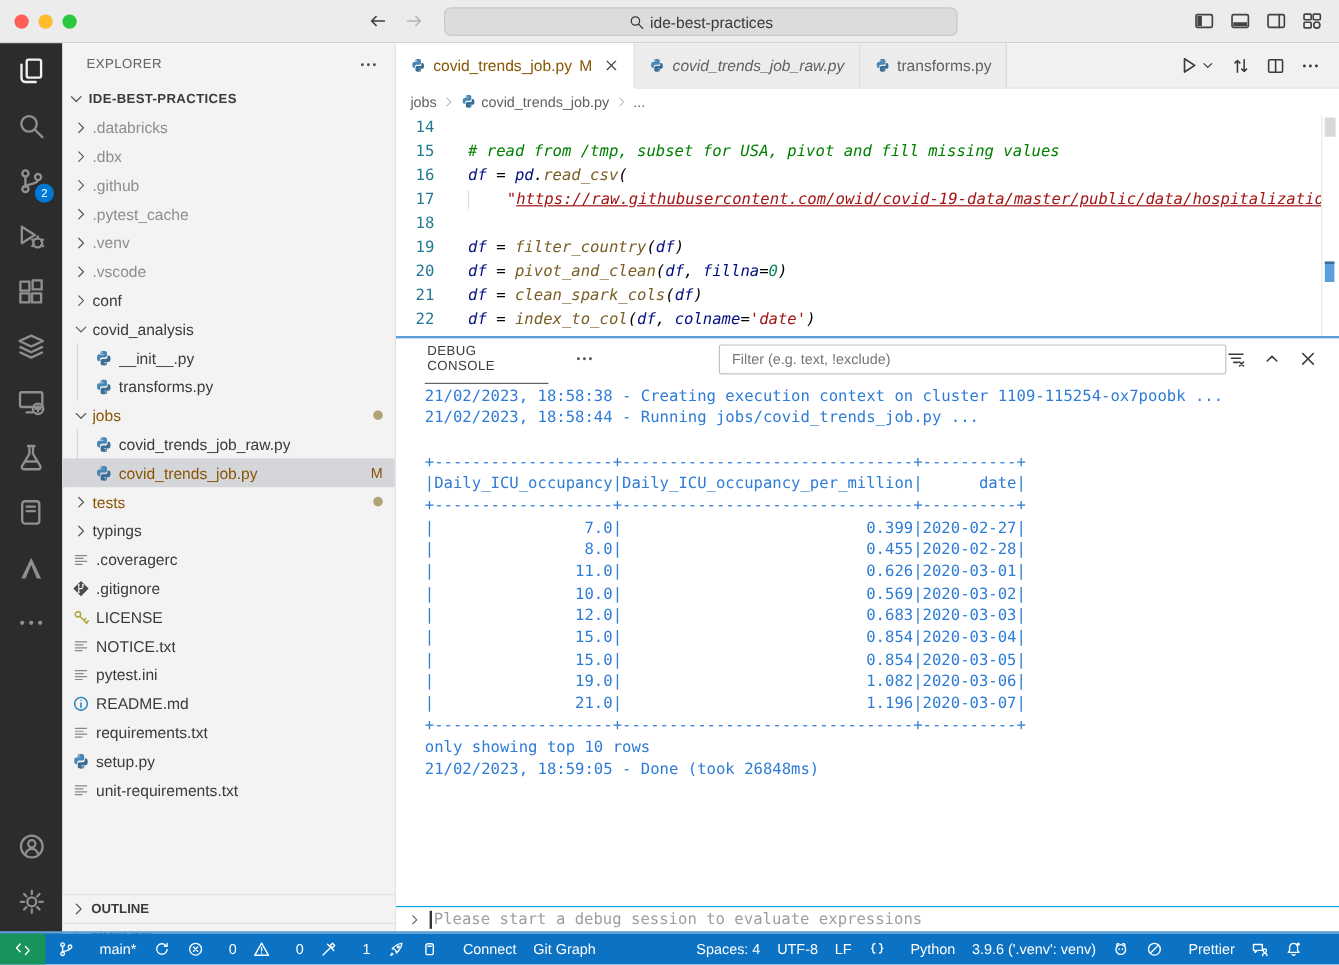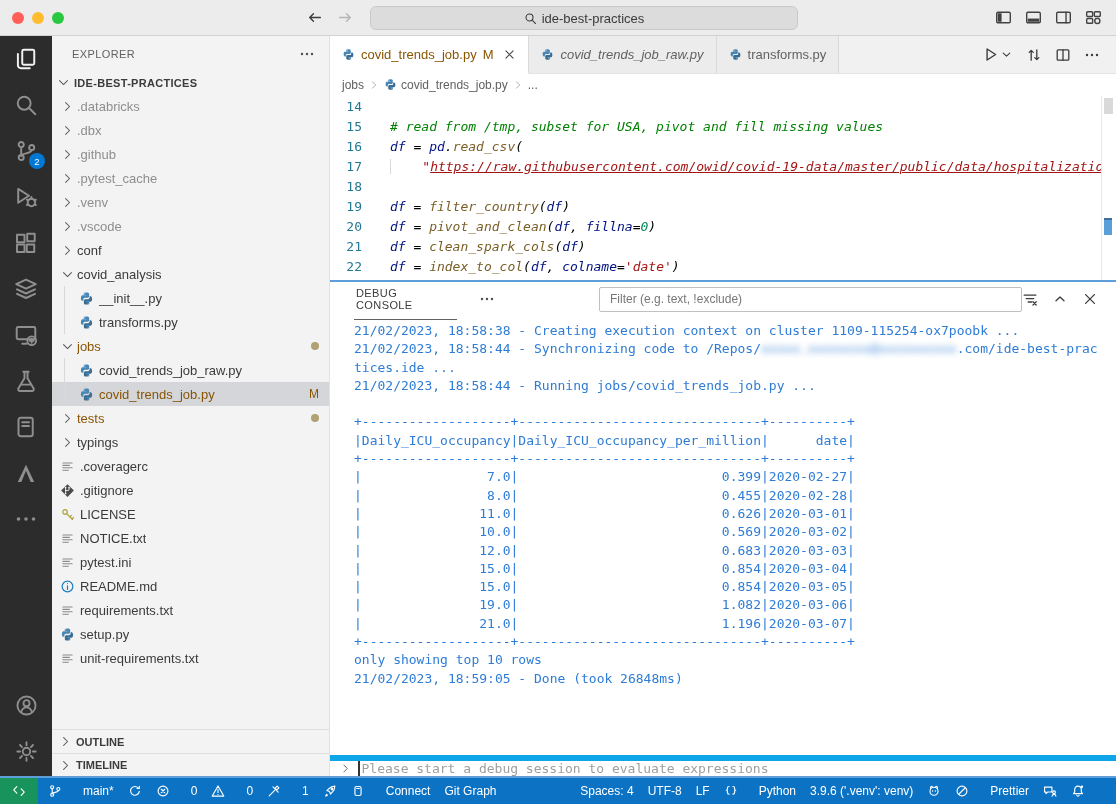--- a/index.html
+++ b/index.html
@@ -19,21 +19,21 @@
   .tb-right{position:absolute;right:14px;display:flex;gap:13px;color:#424242;}
 
   
   .activitybar{position:absolute;left:0;top:36px;bottom:26px;width:52px;background:#2c2c2c;display:flex;flex-direction:column;align-items:center;}
   .ab-item{position:relative;width:52px;height:46px;display:flex;align-items:center;justify-content:center;color:#8f8f8f;cursor:pointer;}
   .ab-item.active{color:#f2f2f2;}
   .ab-bottom{margin-top:auto;display:flex;flex-direction:column;align-items:center;padding-bottom:4px;}
   .ab-badge{position:absolute;right:7px;bottom:5px;min-width:16px;height:16px;border-radius:9px;background:#0078d4;color:#fff;font-size:9.5px;display:flex;align-items:center;justify-content:center;padding:0 3px;}
 
   
-  .sidebar{position:absolute;left:52px;top:36px;bottom:28px;width:278px;background:#f3f3f3;border-right:1px solid #e2e2e2;overflow:hidden;}
+  .sidebar{position:absolute;left:52px;top:36px;bottom:12px;width:278px;background:#f3f3f3;border-right:1px solid #e2e2e2;overflow:hidden;}
   .sb-header{height:35px;display:flex;align-items:center;padding:0 14px 0 20px;color:#616161;font-size:11px;letter-spacing:.4px;}
   .sb-header .dots{margin-left:auto;color:#4e4e4e;}
   .sb-root{height:23px;display:flex;align-items:center;gap:3px;padding-left:4px;font-size:11px;font-weight:700;color:#3b3b3b;letter-spacing:.3px;cursor:pointer;}
   .tree{position:relative;}
   .trow{height:24px;display:flex;align-items:center;padding:0 10px 0 8px;font-size:13px;color:#3b3b3b;cursor:pointer;position:relative;}
   .trow .twisty{width:15px;height:15px;color:#5a5a5a;flex:none;margin-right:2px;}
   .trow .ficon{width:15px;height:15px;margin-right:5px;flex:none;}
   .trow.d1{padding-left:27px;}
   .trow.d1::before{content:"";position:absolute;left:12px;top:0;bottom:0;width:1px;background:#d8d8d8;}
   .trow.sel{background:#d4d6da;}
@@ -75,21 +75,21 @@
   .panel-header{height:34px;display:flex;align-items:center;padding-left:24px;}
   .panel-title{font-size:11px;letter-spacing:.4px;color:#3b3b3b;border-bottom:1px solid #616161;padding:9px 2px 8px 2px;cursor:pointer;}
   .panel-dots{margin-left:22px;color:#4e4e4e;}
   .filter-box{margin-left:104px;width:432px;height:25px;border:1px solid #c0c0c0;border-radius:2px;background:#fff;display:flex;align-items:center;padding-left:8px;}
   .filter-box input{border:none;outline:none;width:100%;font-size:12px;color:#333;background:transparent;font-family:"Liberation Sans",sans-serif;}
   .filter-box input::placeholder{color:#767676;}
   .panel-icons{margin-left:auto;display:flex;gap:14px;padding-right:18px;color:#3b3b3b;}
   .console{padding:6px 16px 0 24px;font-family:"DejaVu Sans Mono",monospace;font-size:13px;line-height:18.3px;color:#2e7cd6;}
   .cline{white-space:pre-wrap;word-break:break-all;min-height:18.3px;}
   .blur{filter:blur(3px);opacity:.85;}
-  .repl{position:absolute;left:0;right:0;bottom:0;height:21px;border-top:6px solid #0ea5e9;display:flex;align-items:center;gap:2px;padding-left:9px;background:#fff;}
+  .repl{position:absolute;left:0;right:0;bottom:0;height:21px;border-top:1px solid #0ea5e9;display:flex;align-items:center;gap:2px;padding-left:9px;background:#fff;}
   .repl .chev{color:#555;}
   .repl .cursor{width:1.5px;height:15px;background:#333;margin-left:4px;}
   .repl .ph{font-family:"DejaVu Sans Mono",monospace;font-size:13px;color:#9e9e9e;white-space:pre;}
 
   .sash{position:absolute;left:0;right:0;bottom:26px;height:2px;background:#5f9fd9;}
 
   
   .statusbar{position:absolute;left:0;right:0;bottom:0;height:26px;background:#0c72c4;color:#fff;display:flex;align-items:center;font-size:12px;}
   .sb-left,.sb-right{display:flex;align-items:center;height:100%;}
   .sb-right{margin-left:auto;padding-right:24px;}
@@ -662,21 +662,20 @@
           </span>
         <span class="ic" style="width:16px;height:16px" id="ic-pnlclose">
             <svg viewBox="0 0 16 16" fill="none" stroke="currentColor" stroke-width="1.3" stroke-linecap="round" stroke-linejoin="round">
               <path d="M3.6 3.6l8.8 8.8M12.4 3.6l-8.8 8.8"></path>
             </svg>
           </span>
       </div>
     </div>
     <div class="console" id="console">
         <div class="cline"><span>21/02/2023, 18:58:38 - Creating execution context on cluster 1109-115254-ox7poobk ...</span></div>
-        <div class="cline"><span>21/02/2023, 18:58:44 - Synchronizing code to /Repos/</span><span class="blur">xxxxx.xxxxxxxx@xxxxxxxxxx</span><span>.com/ide-best-practices.ide ...</span></div>
         <div class="cline"><span>21/02/2023, 18:58:44 - Running jobs/covid_trends_job.py ...</span></div>
         <div class="cline"><span></span></div>
         <div class="cline"><span>+-------------------+-------------------------------+----------+</span></div>
         <div class="cline"><span>|Daily_ICU_occupancy|Daily_ICU_occupancy_per_million|      date|</span></div>
         <div class="cline"><span>+-------------------+-------------------------------+----------+</span></div>
         <div class="cline"><span>|                7.0|                          0.399|2020-02-27|</span></div>
         <div class="cline"><span>|                8.0|                          0.455|2020-02-28|</span></div>
         <div class="cline"><span>|               11.0|                          0.626|2020-03-01|</span></div>
         <div class="cline"><span>|               10.0|                          0.569|2020-03-02|</span></div>
         <div class="cline"><span>|               12.0|                          0.683|2020-03-03|</span></div>

